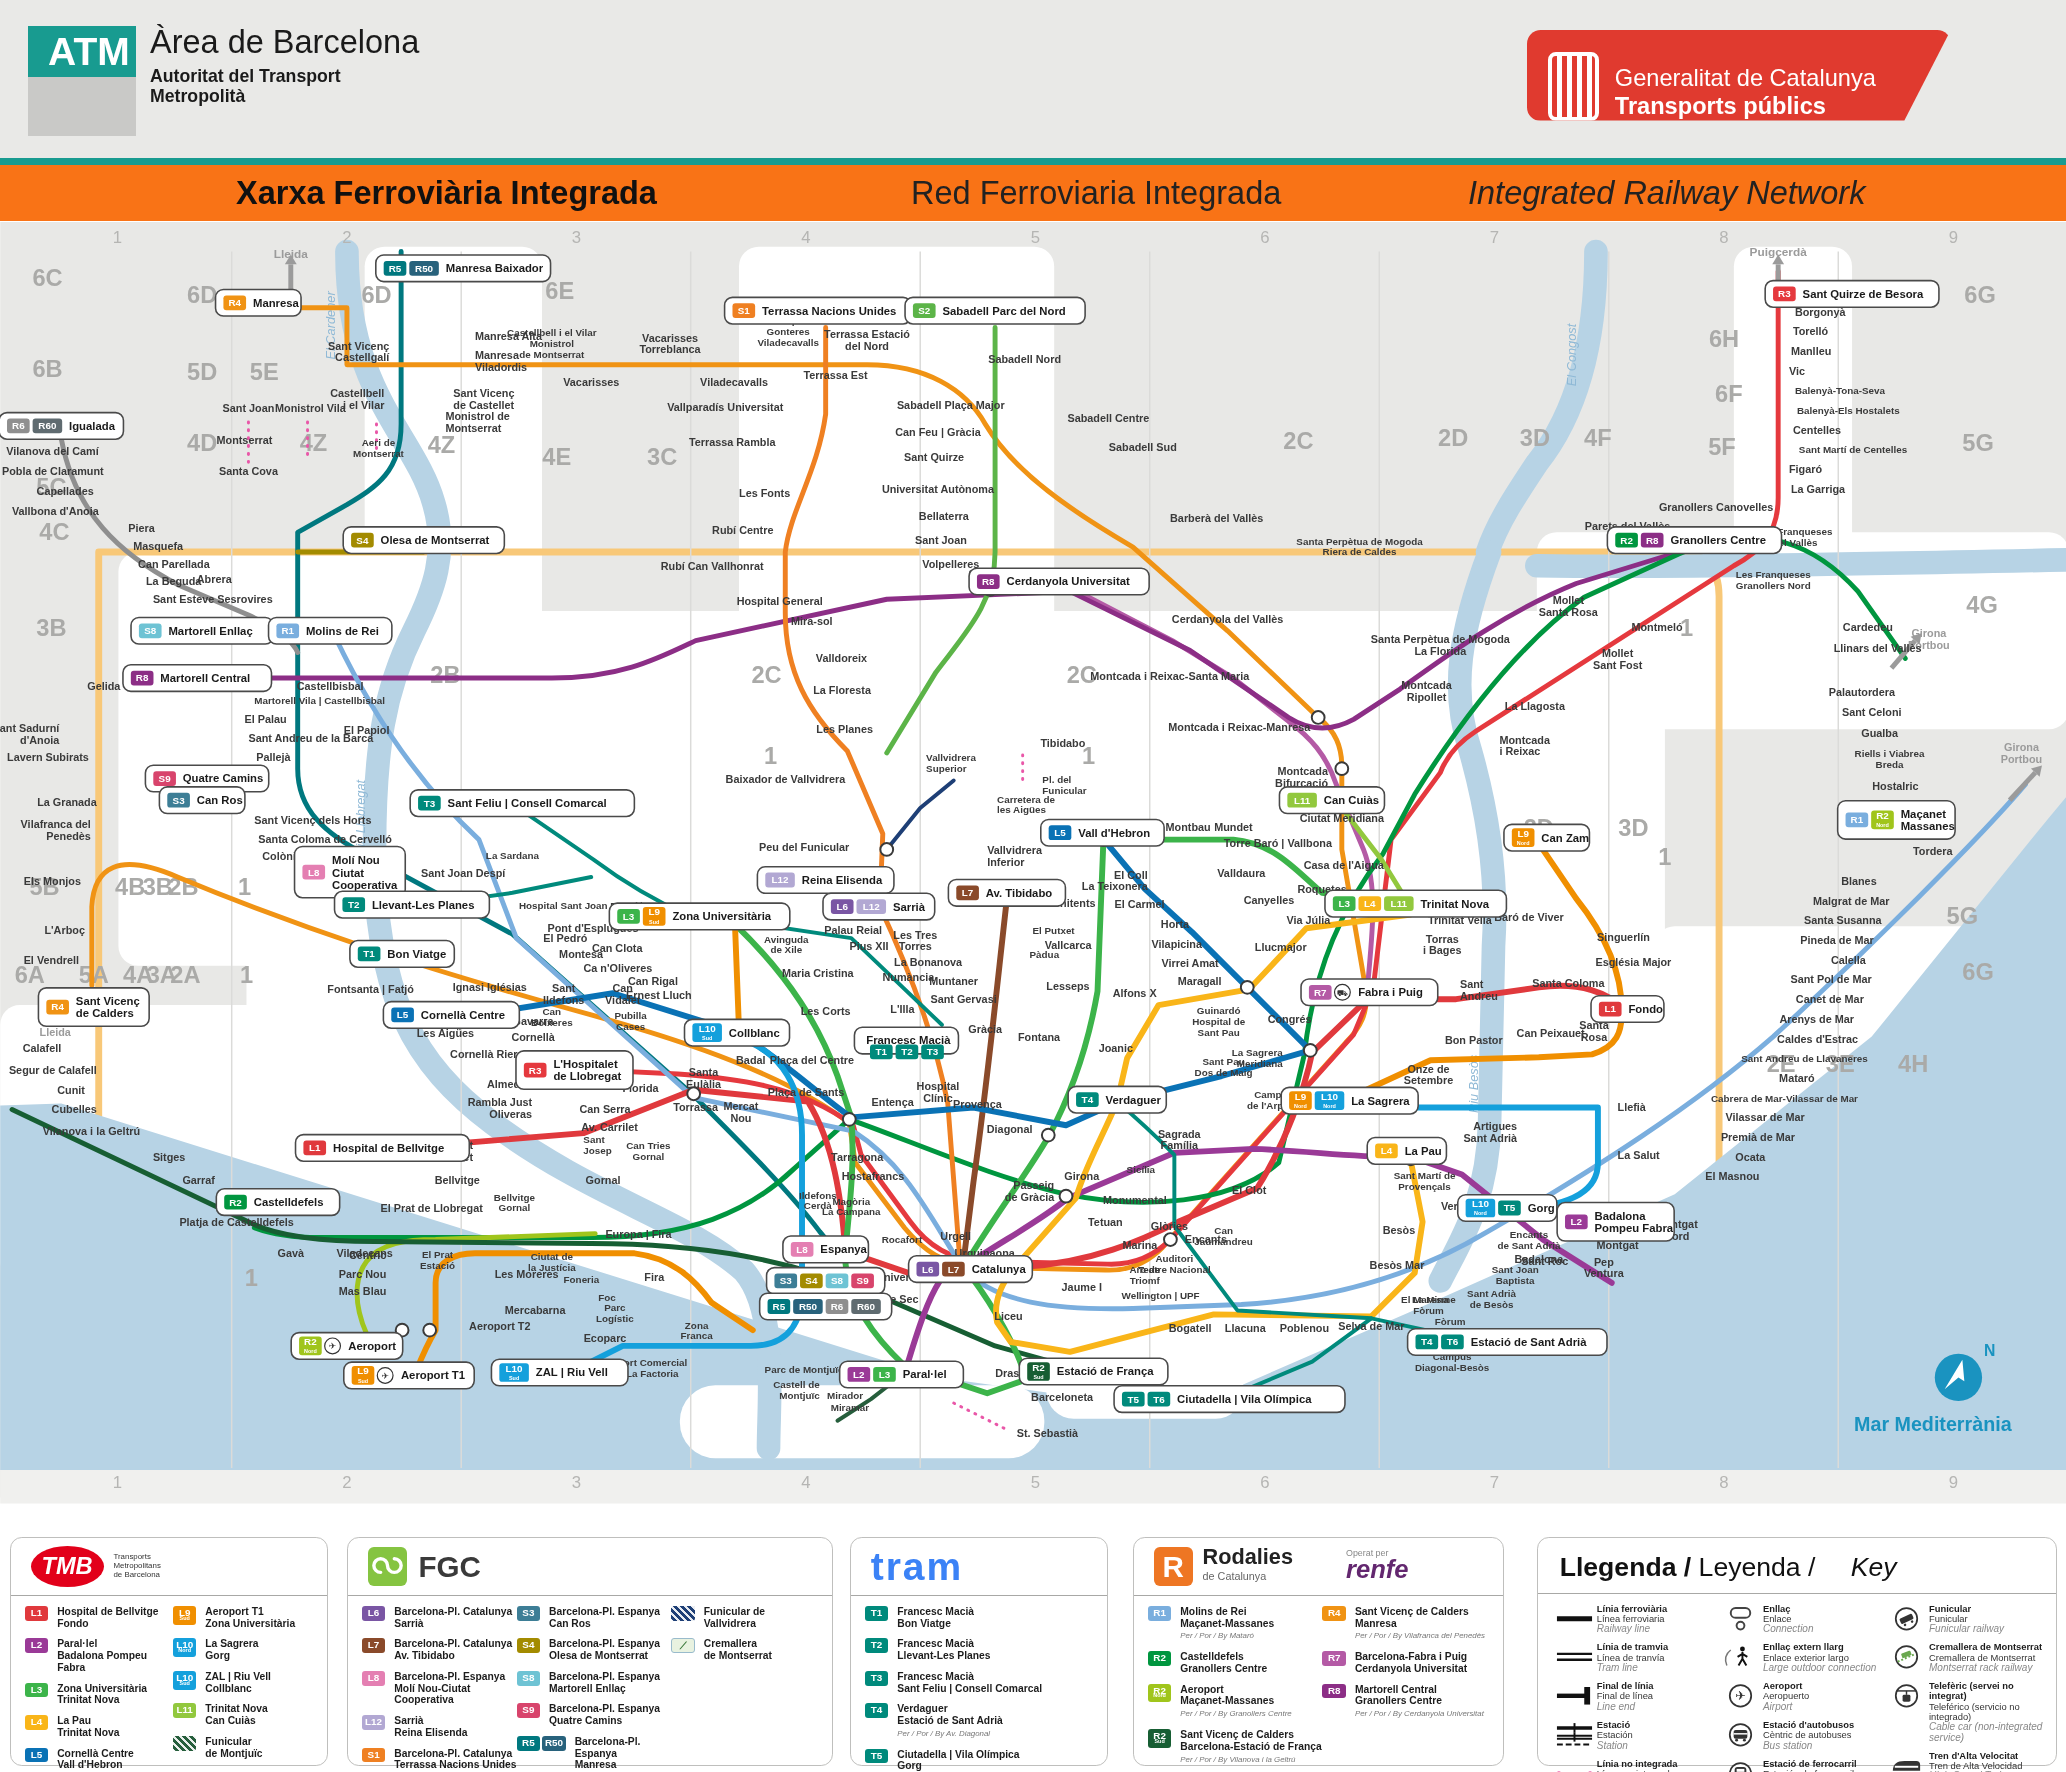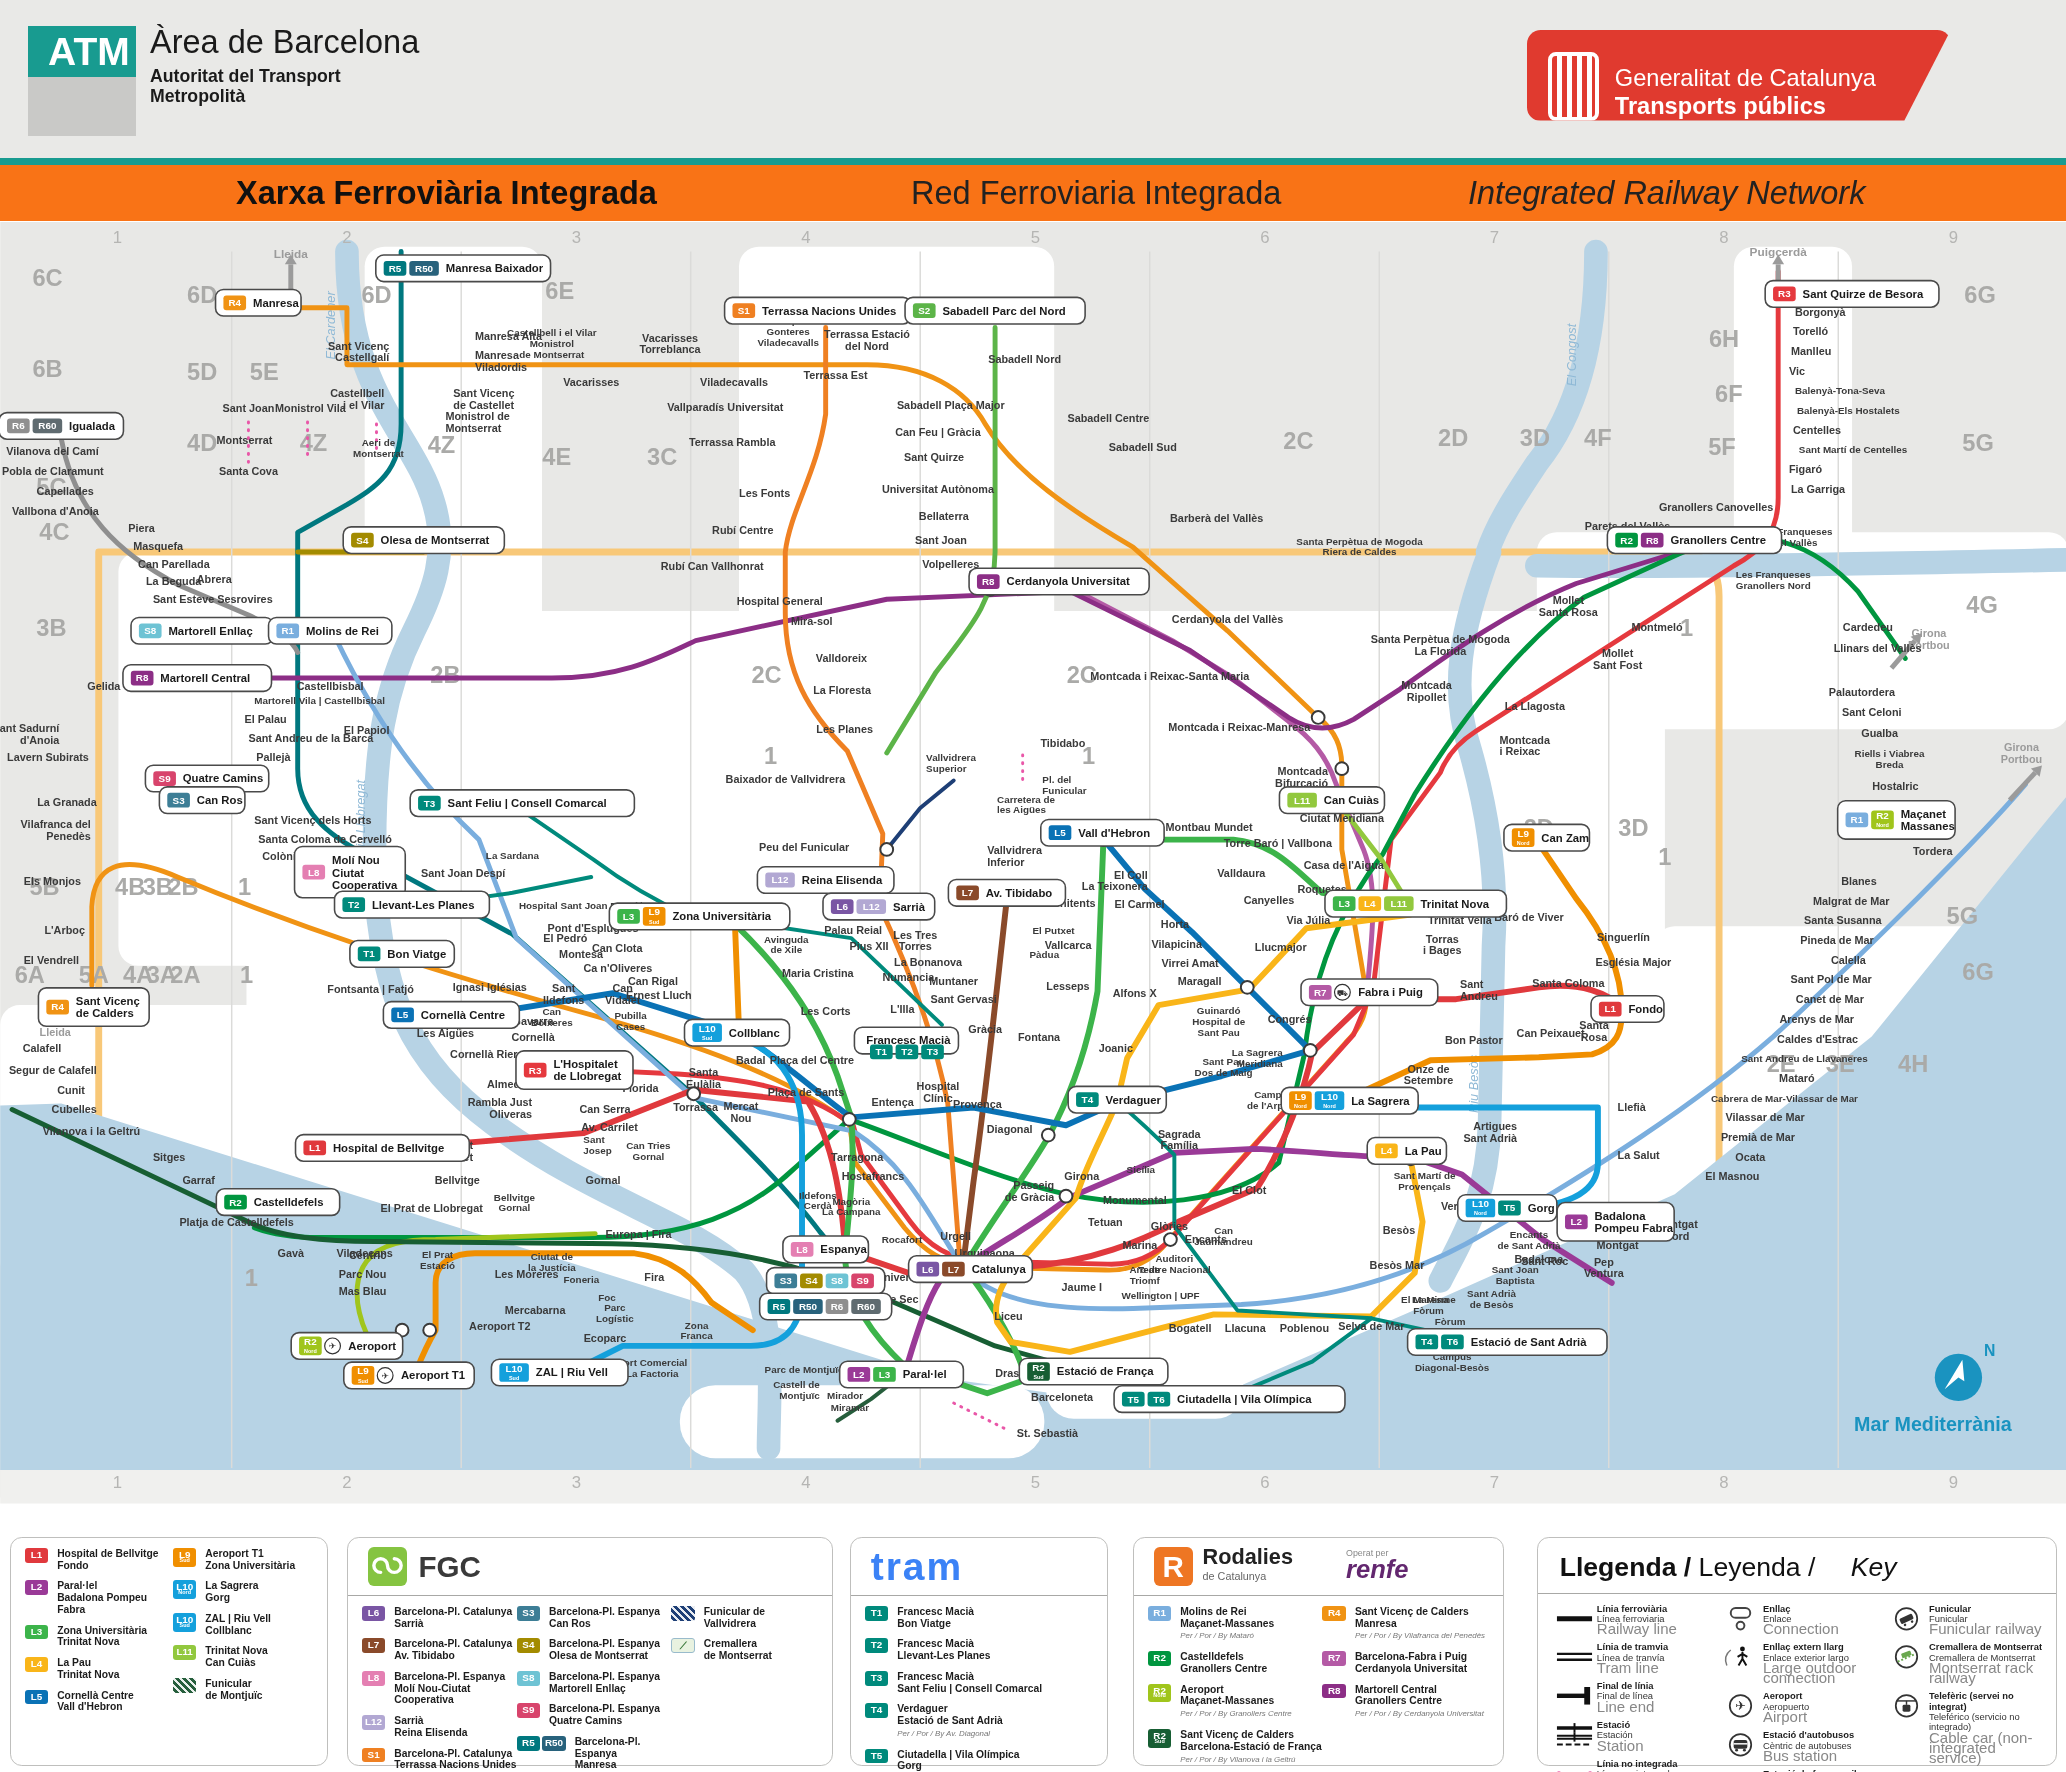--- a/index.html
+++ b/index.html
@@ -53,21 +53,21 @@
   .rod-name small{display:block;font-size:10.8px;font-weight:normal;color:#666;}
   .renfe{position:absolute;left:212px;top:9.9px;font-size:8.9px;color:#888;}
   .renfe b{display:block;font-size:25.6px;font-style:italic;color:#63276f;line-height:23.6px;}
   .key-title{font-size:26.6px;padding:13.8px 0 9.9px 21.7px;border-bottom:1.5px solid #a8a8a6;color:#111;}
   .key-title b{font-weight:bold;}
   .key-title i{font-style:italic;margin-left:28px;}
   .kitem{display:flex;margin-bottom:7.9px;}
   .ksym{width:45px;flex:none;display:flex;justify-content:center;align-items:flex-start;padding-top:2px;}
   .ktxt div:nth-child(1){font-size:9.4px;font-weight:bold;color:#1c1c1c;line-height:10.3px;}
   .ktxt div:nth-child(2){font-size:9.4px;color:#333;line-height:10.3px;}
-  .ktxt div:nth-child(3){font-size:15px;color:#888;line-height:10.3px;}
+  .ktxt div:nth-child(3){font-size:10px;color:#888;font-style:italic;line-height:10.3px;}
 </style>
 </head>
 <body>
 
 <div class="page">
 
   <div class="header">
     <div class="atm-logo">
       <div class="atm-top">ATM</div>
       <div class="atm-bottom"></div>
@@ -944,20 +944,24 @@
         <rect x="1092.2" y="1108.5" width="23" height="15" rx="3" fill="#008a7c"></rect>
         <text x="1103.7" y="1119.5" text-anchor="middle" font-size="10" font-weight="bold" fill="#fff">T4</text>
         <text x="1122.2" y="1120" font-size="11.5" font-weight="bold" fill="#1a1a1a"><tspan x="1122.2">Verdaguer</tspan></text>
       </g>
       <circle cx="1988" cy="1398" r="24" fill="#1a93c0"></circle>
       <path d="M1988,1398 L1974,1410 L1992,1380 L1994,1402 Z" fill="#fff"></path>
       <text x="2014" y="1376" font-size="16" font-weight="bold" fill="#1a93c0">N</text>
     </svg>
 
   <div class="panel" id="p-tmb" style="left:9.9px;width:318px;">
+      <div class="plogo">
+        <span class="tmb-oval">TMB</span>
+  <span class="tmb-sub">Transports<br>Metropolitans<br>de Barcelona</span>
+      </div>
       <div class="pbody">
         <div class="pcol">
           <div class="litem">
   <span class="chips">
               <span class="chip" style="background:#e0393d">L1</span>
             </span>
   <span class="ltxt">Hospital de Bellvitge<br>Fondo</span>
           </div>
           <div class="litem">
   <span class="chips">

